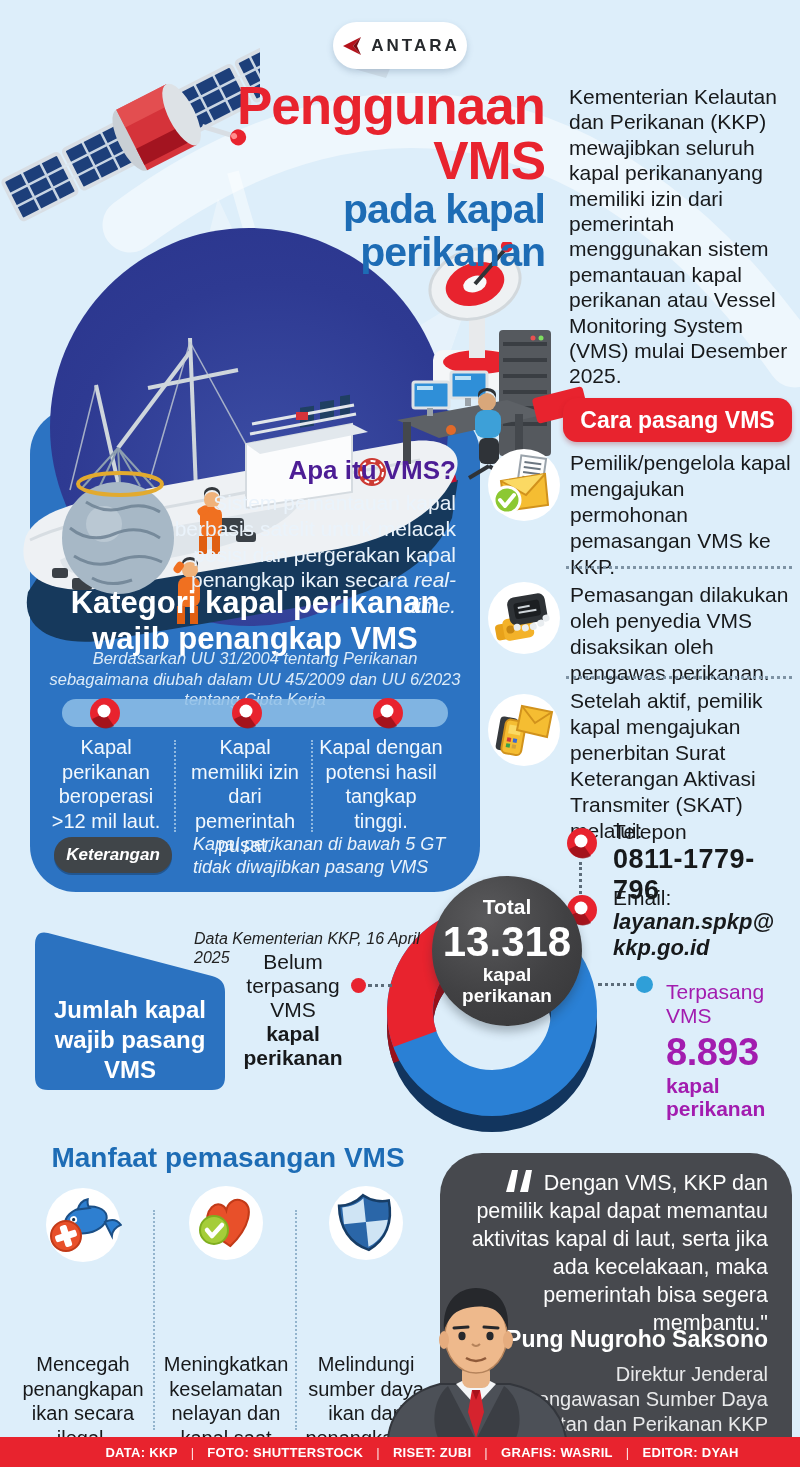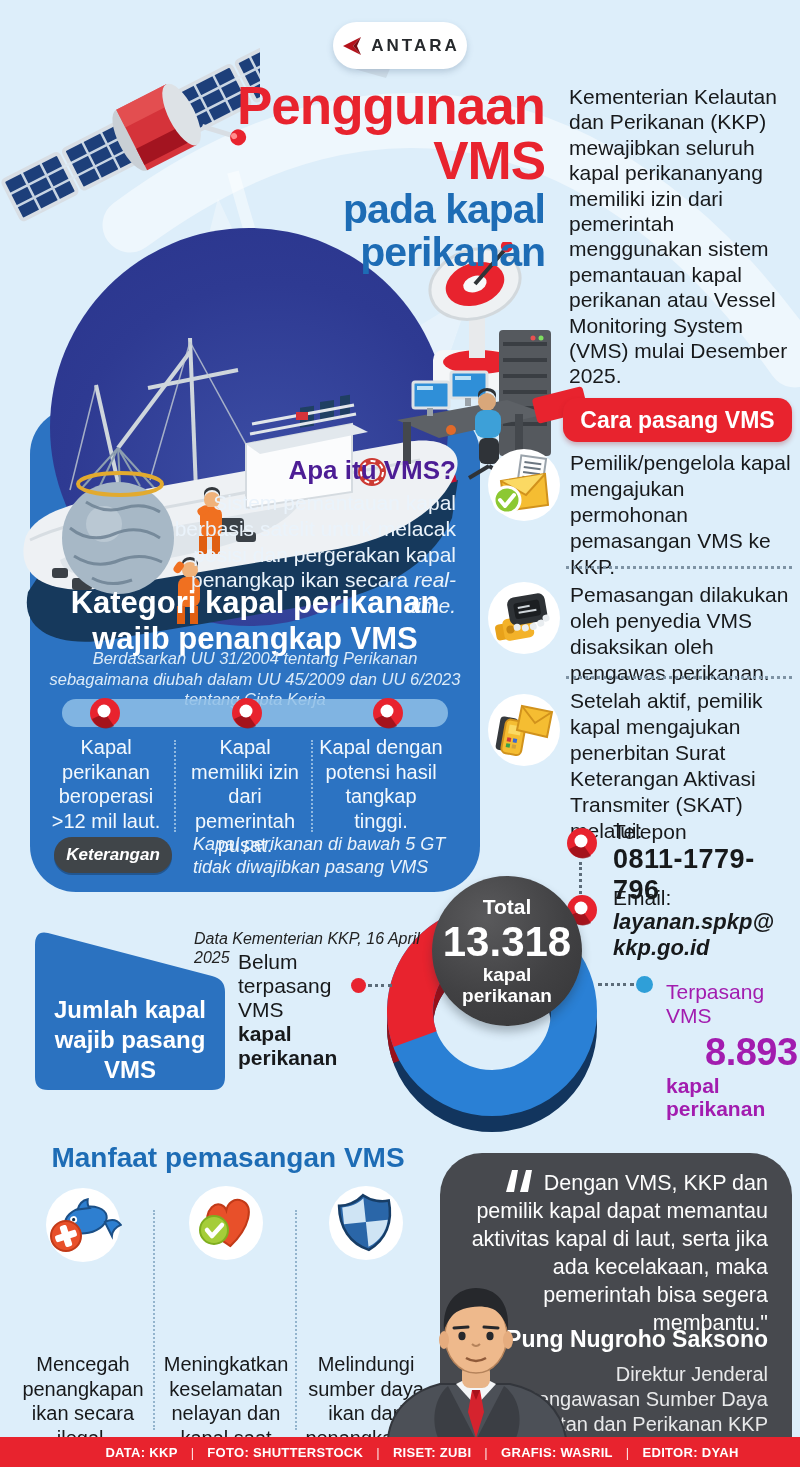--- a/index.html
+++ b/index.html
@@ -101,27 +101,27 @@
   #email-value { left:613px; top:909px; font-size:22px; font-weight:bold; font-style:italic;
     line-height:1.18; color:#17191b; z-index:12; width:180px; }
 
   
   #chart-source { left:194px; top:929px; width:260px; font-size:16px; font-style:italic;
     color:#222; z-index:12; line-height:1.2; }
   #jumlah-svg { left:30px; top:930px; width:200px; height:165px; z-index:12; }
   #jumlah-label { left:48px; top:995px; width:164px; text-align:center; color:#fff;
     font-size:24px; font-weight:bold; line-height:1.25; z-index:13; }
 
-  #belum-block { left:238px; top:950px; width:110px; text-align:left; z-index:12; color:#17191b; }
+  #belum-block { left:238px; top:950px; width:110px; text-align:center; z-index:12; color:#17191b; }
   #belum-block .lbl { font-size:21px; line-height:1.15; }
   #belum-block .num { font-size:38px; font-weight:bold; margin-top:3px; letter-spacing:-.5px; }
   #belum-block .unit { font-size:21px; font-weight:bold; line-height:1.1; }
   #terpasang-block { left:666px; top:980px; width:125px; text-align:left; z-index:12; color:#a21caf; }
   #terpasang-block .lbl { font-size:21px; line-height:1.15; }
-  #terpasang-block .num { font-size:38px; font-weight:bold; margin-top:3px; letter-spacing:-.5px;margin-left:39px; }
+  #terpasang-block .num { font-size:38px; font-weight:bold; margin-top:3px; letter-spacing:-.5px; }
   #terpasang-block .unit { font-size:21px; font-weight:bold; line-height:1.1; }
 
   #donut-svg { left:370px; top:885px; width:244px; height:260px; z-index:11; }
   #total-circle { left:432px; top:876px; width:150px; height:150px; border-radius:50%;
     background:radial-gradient(circle at 36% 28%, #5a5a5c 0%, #414143 55%, #353537 100%);
     z-index:14; display:flex; flex-direction:column; align-items:center; justify-content:center;
     color:#fff; text-align:center; box-shadow:0 6px 10px rgba(30,40,50,.3); }
   #total-circle .t1 { font-size:21px; font-weight:bold; }
   #total-circle .t2 { font-size:42px; font-weight:bold; line-height:1; margin:2px 0; }
   #total-circle .t3 { font-size:19px; font-weight:bold; line-height:1.1; width:100px; }

